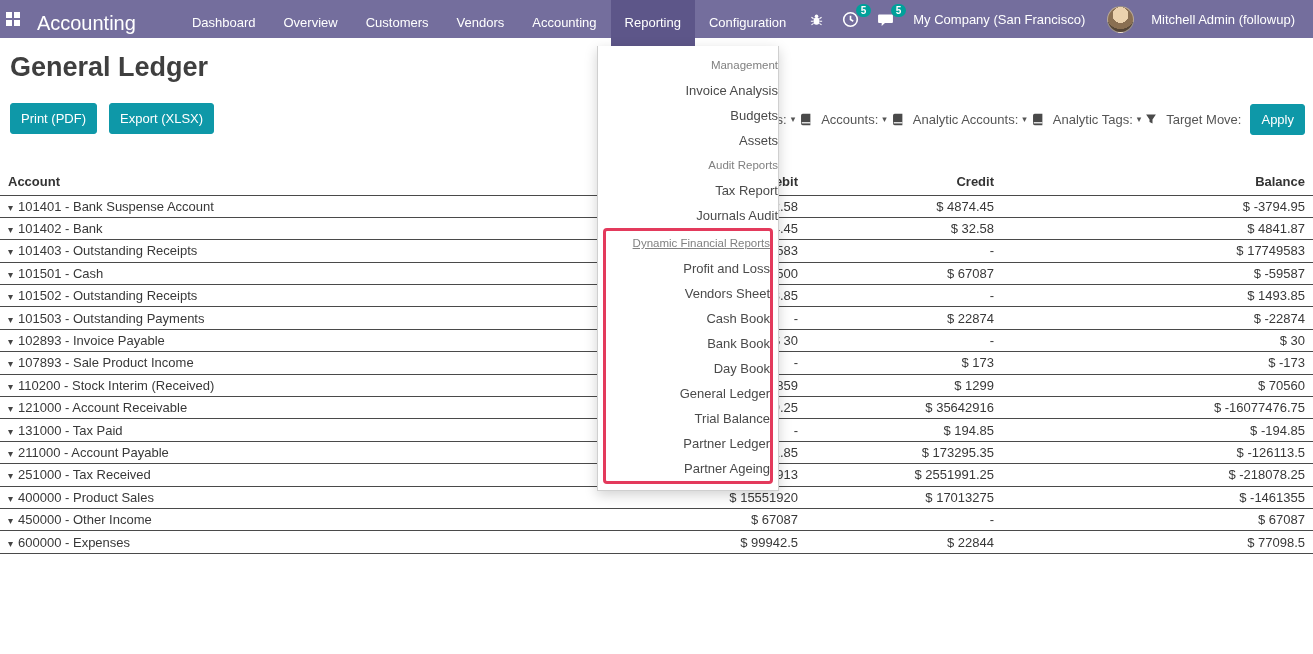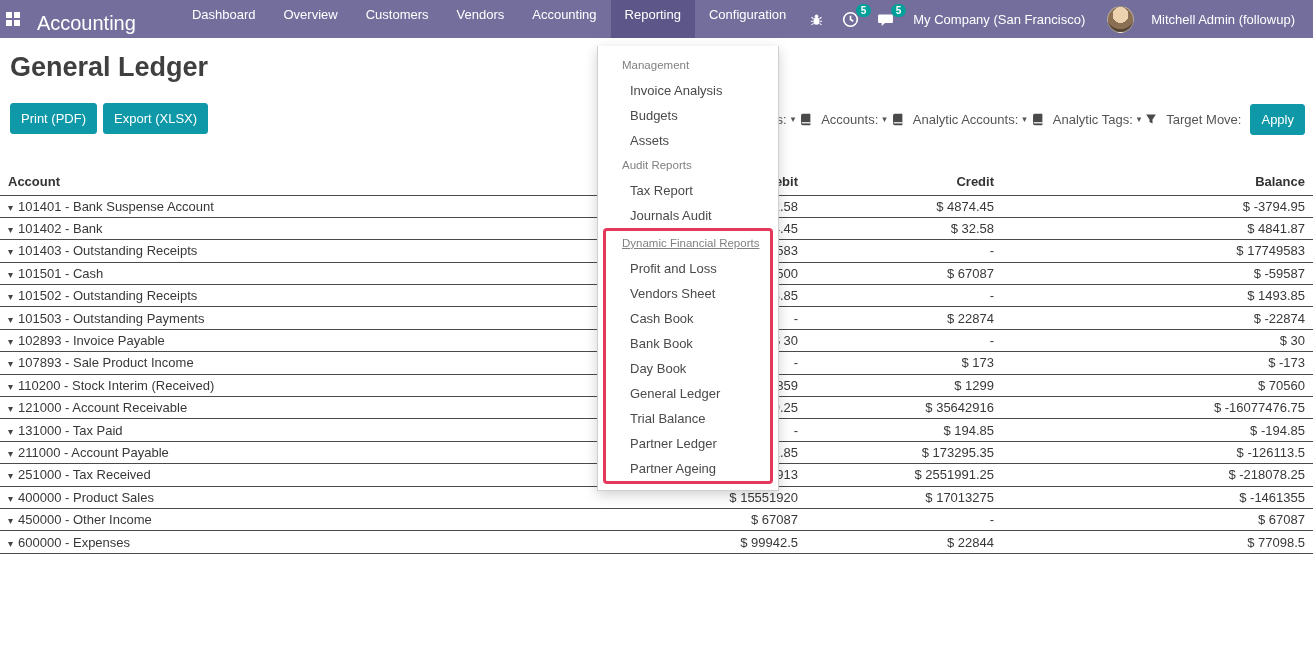--- a/index.html
+++ b/index.html
@@ -10,38 +10,38 @@
   }
   
   .navbar {
     position:absolute; top:0; left:0; right:0; height:38px;
     background:#746E9D; color:#fff; display:flex; align-items:stretch;
   }
   .apps-btn { width:44px; display:flex; align-items:center; justify-content:center; cursor:pointer; }
   .apps-grid { display:grid; grid-template-columns:6px 6px; grid-gap:2px; }
   .apps-grid i { width:6px; height:6px; background:#fff; display:block; }
   .brand { font-size:20px; line-height:46px; padding:0 42px 0 10px; white-space:nowrap; }
-  .nav-items { display:flex; align-items:flex-end; }
+  .nav-items { display:flex; align-items:flex-start; }
   .nav-item { line-height:46px; padding:0 14px; font-size:13px; cursor:pointer; white-space:nowrap; }
   .nav-item.active { background:#5D5689; }
   .systray { margin-left:auto; display:flex; align-items:center; padding-right:8px; }
   .tray-icon { position:relative; height:46px; display:flex; align-items:center; padding:0 9px; cursor:pointer; }
   .badge {
     position:absolute; top:8px; right:-3px; background:#00A09A; color:#fff;
     font-size:10px; line-height:13px; border-radius:8px; padding:0 5px; font-weight:bold;
   }
   .tray-text { font-size:13px; padding:0 10px; white-space:nowrap; cursor:pointer; }
   .avatar {
     width:27px; height:27px; border-radius:50%; margin:0 7px 0 12px; flex:none;
     background:radial-gradient(circle at 50% 32%, #ecd2ae 0 37%, #8a6f52 38% 66%, #564636 67%);
     border:1px solid rgba(255,255,255,.4);
   }
   
   .page-title { position:absolute; top:52px; left:10px; margin:0; font-size:27px; font-weight:bold; color:#3F3F3F; }
-  .action-buttons { position:absolute; top:103px; left:10px; display:flex; gap:6px; }
+  .action-buttons { position:absolute; top:103px; left:10px; display:flex; gap:12px; }
   .btn {
     background:#0E98A8; color:#fff; border:1px solid #0E98A8; font-size:13px;
     padding:7px 10px; border-radius:3px; cursor:pointer; font-family:inherit; white-space:nowrap;
   }
   
   .filter-bar {
     position:absolute; top:103px; right:8px; height:32px;
     display:flex; align-items:center; gap:9px; font-size:13px; color:#555; z-index:1;
   }
   .filter-group { display:flex; align-items:center; gap:4px; cursor:pointer; white-space:nowrap; }
@@ -58,21 +58,21 @@
   }
   table.gl th { font-weight:bold; height:27px; vertical-align:bottom; padding-bottom:6px; color:#333; }
   table.gl .num { text-align:right; }
   .acct-caret { font-size:10px; color:#444; margin-right:5px; }
   
   .dropdown {
     position:absolute; top:46px; left:597px; width:182px; z-index:10;
     background:#fff; border:1px solid #cfcfcf; border-top:none;
     box-shadow:0 4px 12px rgba(0,0,0,.18); padding:7px 0 6px 0;
   }
-  .dropdown ul { list-style:none; margin:0; padding:0; }
+  .dropdown ul { list-style:none; margin:0; padding:0;text-align:right; }
   .menu-section { font-size:11.5px; color:#818181; padding-left:24px; line-height:25px; white-space:nowrap; }
   .menu-item { font-size:13px; color:#4A4A4A; padding-left:32px; line-height:25px; cursor:pointer; white-space:nowrap; }
   .highlight-box { border:3px solid #E33A5C; border-radius:4px; margin:0 5px; }
   .highlight-box .menu-section { padding-left:16px;text-decoration:underline; }
   .highlight-box .menu-item { padding-left:24px; }
 </style>
 </head>
 <body>
 
 <div class="navbar">

